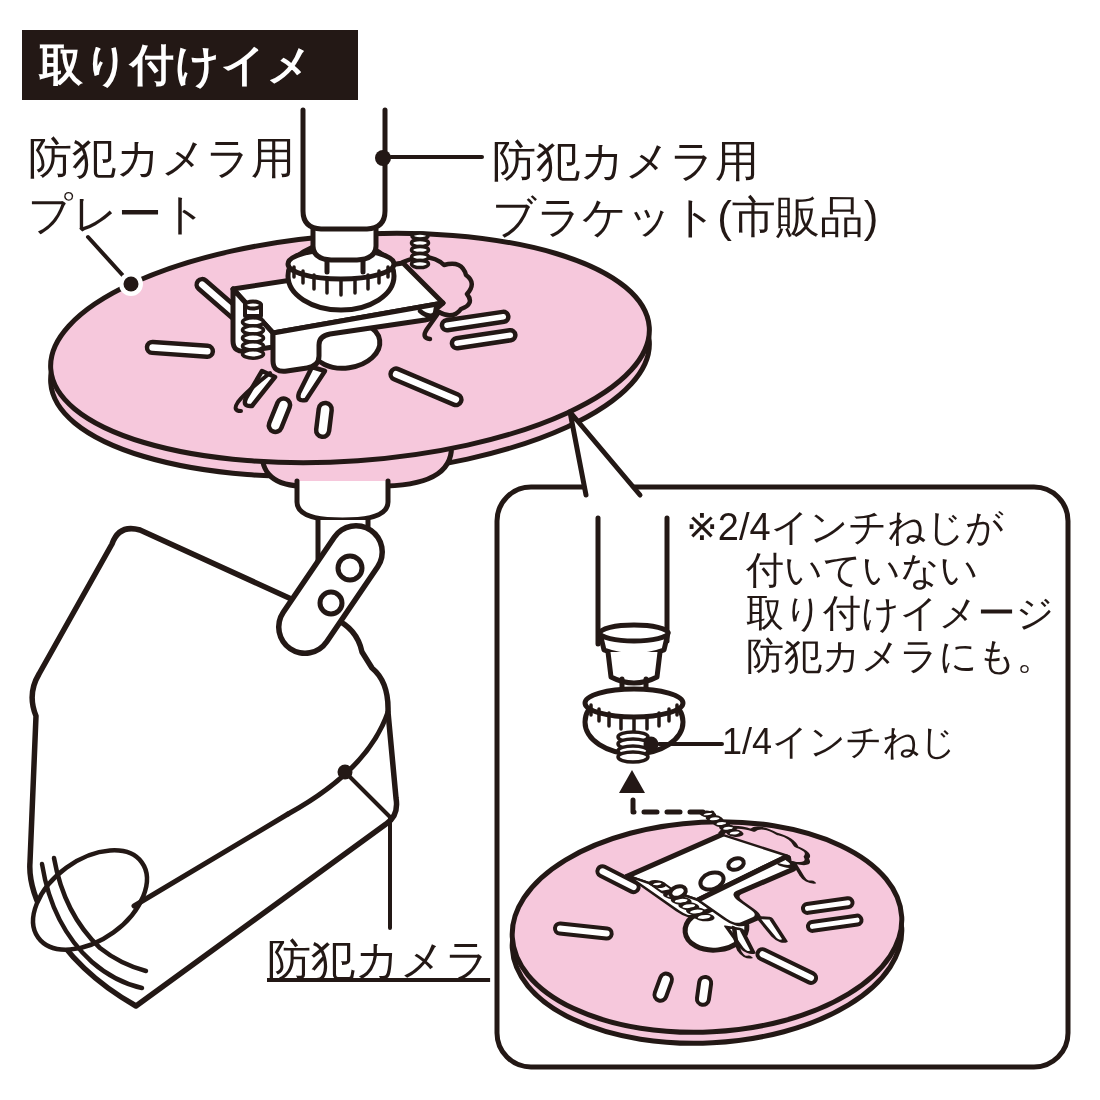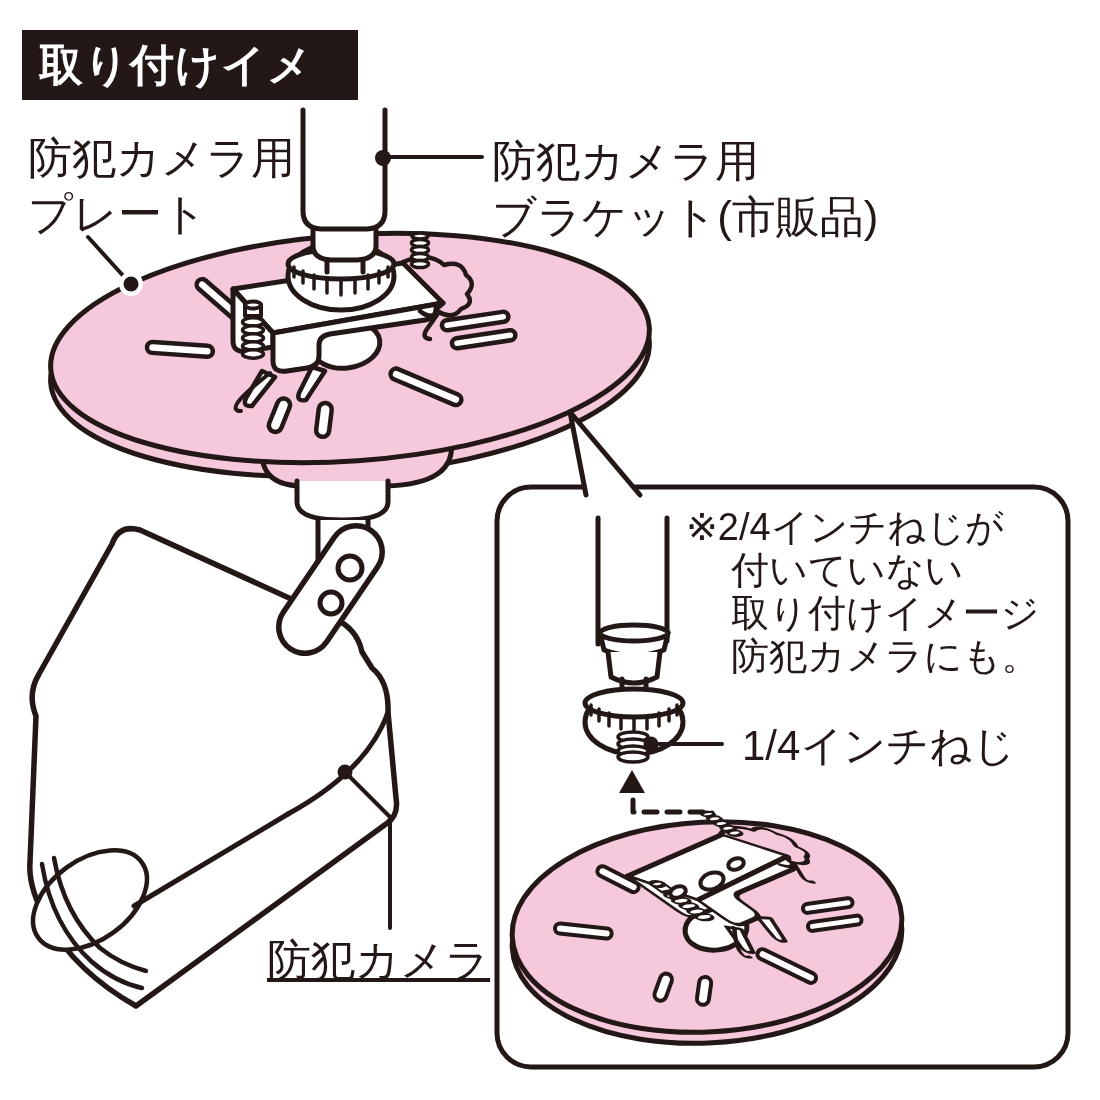--- a/index.html
+++ b/index.html
@@ -5,22 +5,22 @@
   html,body{margin:0;padding:0;background:#fff;}
   #stage{position:relative;width:1100px;height:1100px;background:#fff;overflow:hidden;
          font-family:"Liberation Sans","DejaVu Sans",sans-serif;}
   #art{position:absolute;left:0;top:0;}
   .label{position:absolute;color:#231815;font-size:44px;line-height:56px;white-space:nowrap;}
   .title-box{position:absolute;left:22px;top:30px;width:336px;height:70px;background:#231815;
              color:#fff;font-size:44px;font-weight:bold;line-height:70px;padding-left:17px;
              box-sizing:border-box;letter-spacing:1px;}
   .note{position:absolute;left:686px;top:506px;color:#231815;font-size:38px;line-height:43px;}
   .note span{display:block;}
-  .note span.ind{margin-left:45px;}
-  .screw-label{position:absolute;left:742px;top:718px;color:#231815;font-size:42px;}
+  .note span.ind{margin-left:60px;}
+  .screw-label{position:absolute;left:722px;top:718px;color:#231815;font-size:36px;}
   .camera-label{position:absolute;left:267px;top:931px;color:#231815;font-size:44px;text-decoration:underline;}
   .bracket-label{position:absolute;left:492px;top:133px;}
   .plate-label{position:absolute;left:28px;top:130px;}
 </style>
 </head>
 <body>
 
 <div id="stage">
 
 <svg id="art" width="1100" height="1100" viewBox="0 0 1100 1100">

